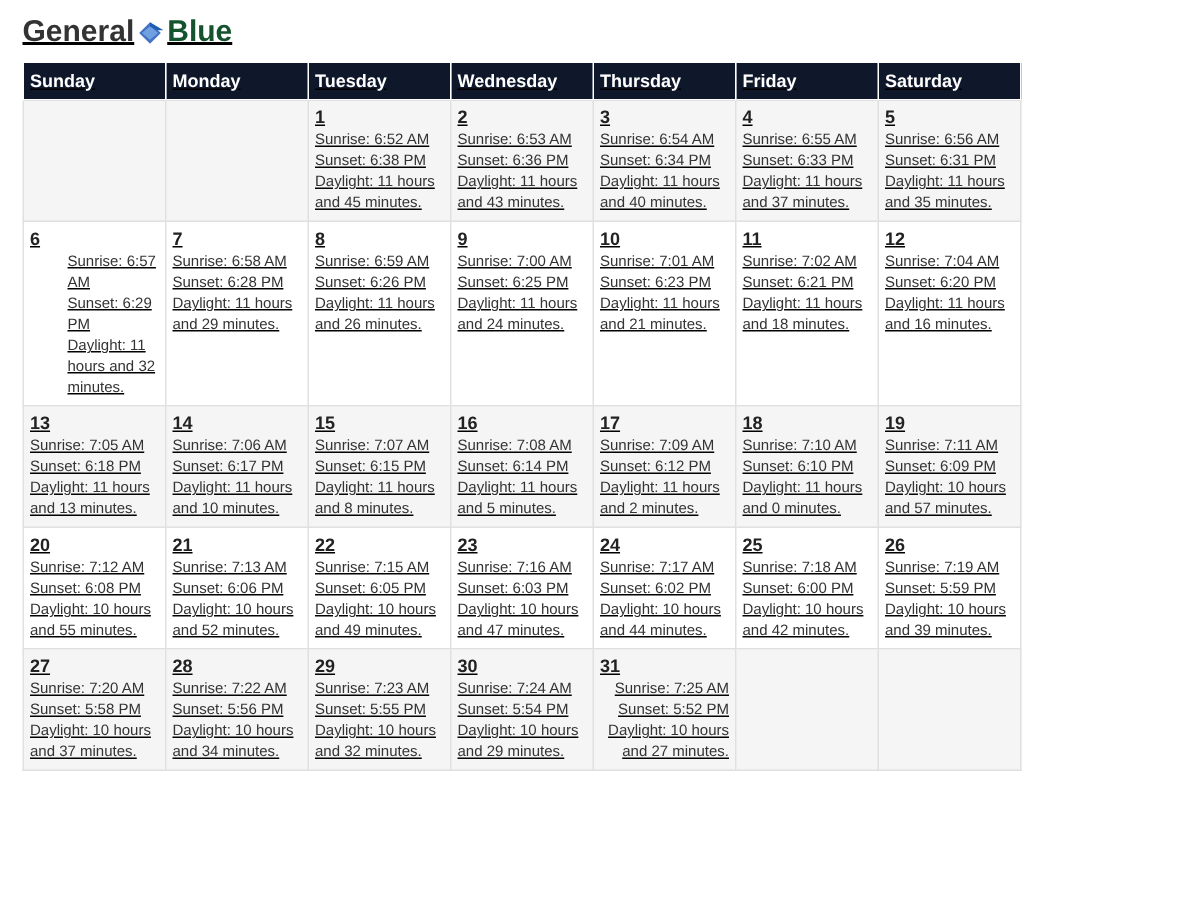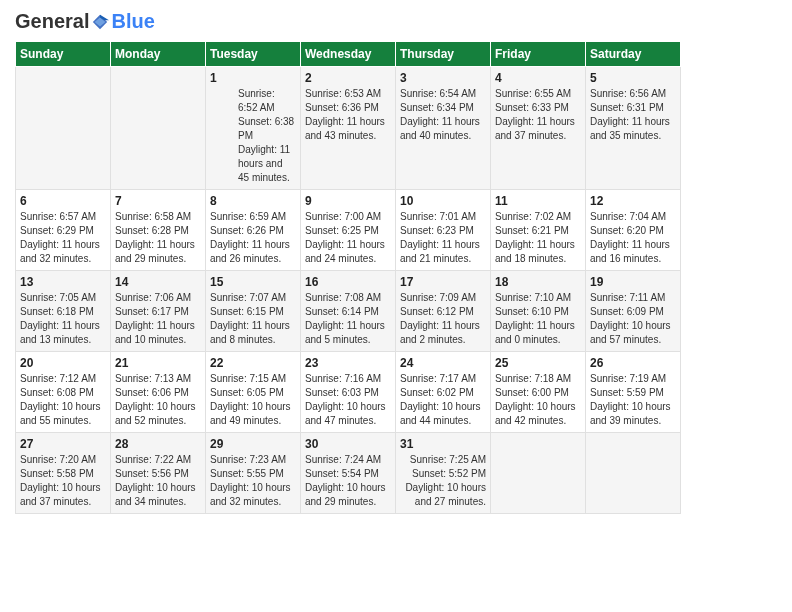--- a/index.html
+++ b/index.html
@@ -5,20 +5,21 @@
     * { box-sizing: border-box; margin: 0; padding: 0; }
     body {
       font-family: Arial, sans-serif;
       background: #fff;
       width: 792px;
       min-height: 612px;
     }
     .container {
       width: 696px;
       padding: 10px 15px 10px 15px;
+      text-decoration: underline;
     }
     .header {
       display: flex;
       justify-content: space-between;
       align-items: flex-start;
       margin-bottom: 8px;
     }
     .logo {
       display: flex;
       flex-direction: column;
@@ -29,21 +30,21 @@
       align-items: center;
       font-size: 20px;
       font-weight: bold;
       color: #333;
     }
     .logo-general {
       color: #333;
       font-weight: bold;
     }
     .logo-blue {
-      color: #3b82f6;
+      color: #14532d;
       font-weight: bold;
     }
     .logo-icon {
       width: 18px;
       height: 18px;
       margin: 0 2px;
     }
     .title-section {
       text-align: right;
     }
@@ -55,21 +56,21 @@
     .location {
       font-size: 14px;
       color: #555;
     }
     table {
       width: 100%;
       border-collapse: collapse;
       table-layout: fixed;
     }
     thead tr th {
-      background-color: #15803d;
+      background-color: #0f172a;
       color: white;
       padding: 5px 4px;
       font-size: 12px;
       font-weight: bold;
       text-align: left;
       border: 1px solid #fff;
     }
     tbody tr td {
       vertical-align: top;
       padding: 4px 4px;
@@ -126,21 +127,21 @@
           <th>Friday</th>
           <th>Saturday</th>
         </tr>
     </thead>
     <tbody id="calendar-body">
     <tr>
           <td></td>
           <td></td>
           <td>
             <span class="day-number">1</span>
-            <div class="cell-content" style="white-space: pre-line; margin-left: 28px;">Sunrise: 6:52 AM
+            <div class="cell-content" style="white-space: pre-line;">Sunrise: 6:52 AM
 Sunset: 6:38 PM
 Daylight: 11 hours and 45 minutes.</div>
           </td>
           <td>
             <span class="day-number">2</span>
             <div class="cell-content" style="white-space: pre-line;">Sunrise: 6:53 AM
 Sunset: 6:36 PM
 Daylight: 11 hours and 43 minutes.</div>
           </td>
           <td>
@@ -158,21 +159,21 @@
           <td>
             <span class="day-number">5</span>
             <div class="cell-content" style="white-space: pre-line;">Sunrise: 6:56 AM
 Sunset: 6:31 PM
 Daylight: 11 hours and 35 minutes.</div>
           </td>
         </tr>
         <tr>
           <td>
             <span class="day-number">6</span>
-            <div class="cell-content" style="white-space: pre-line;">Sunrise: 6:57 AM
+            <div class="cell-content" style="white-space: pre-line; margin-left: 25px;">Sunrise: 6:57 AM
 Sunset: 6:29 PM
 Daylight: 11 hours and 32 minutes.</div>
           </td>
           <td>
             <span class="day-number">7</span>
             <div class="cell-content" style="white-space: pre-line;">Sunrise: 6:58 AM
 Sunset: 6:28 PM
 Daylight: 11 hours and 29 minutes.</div>
           </td>
           <td>

